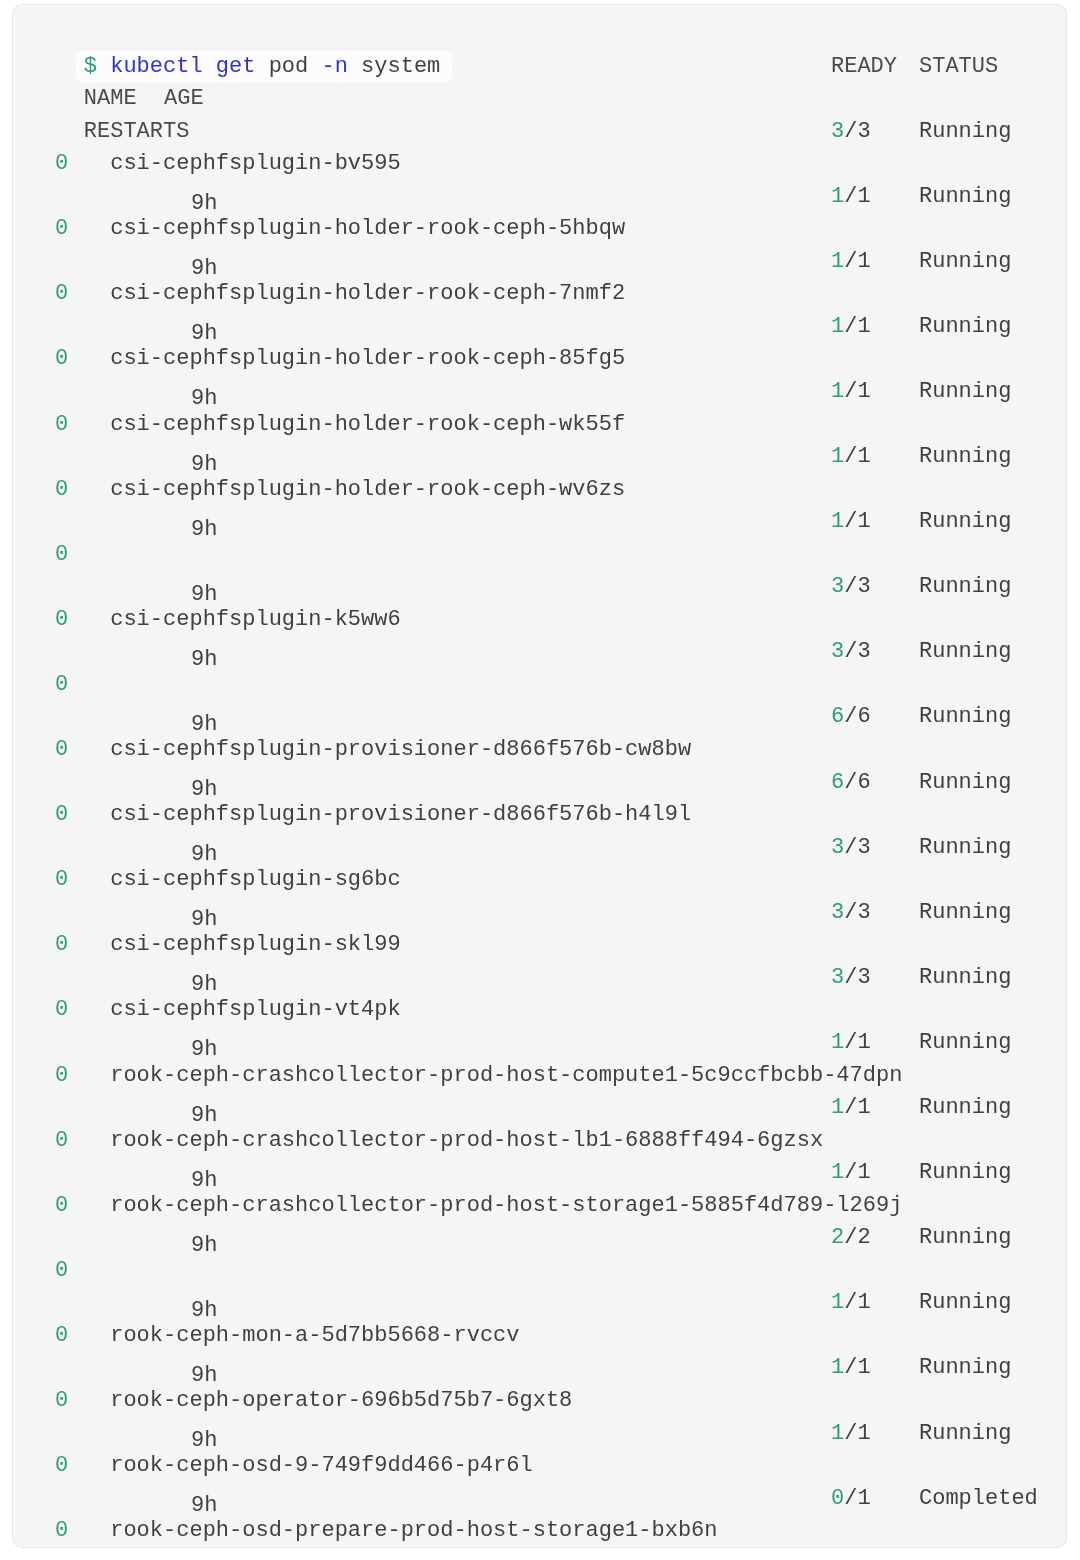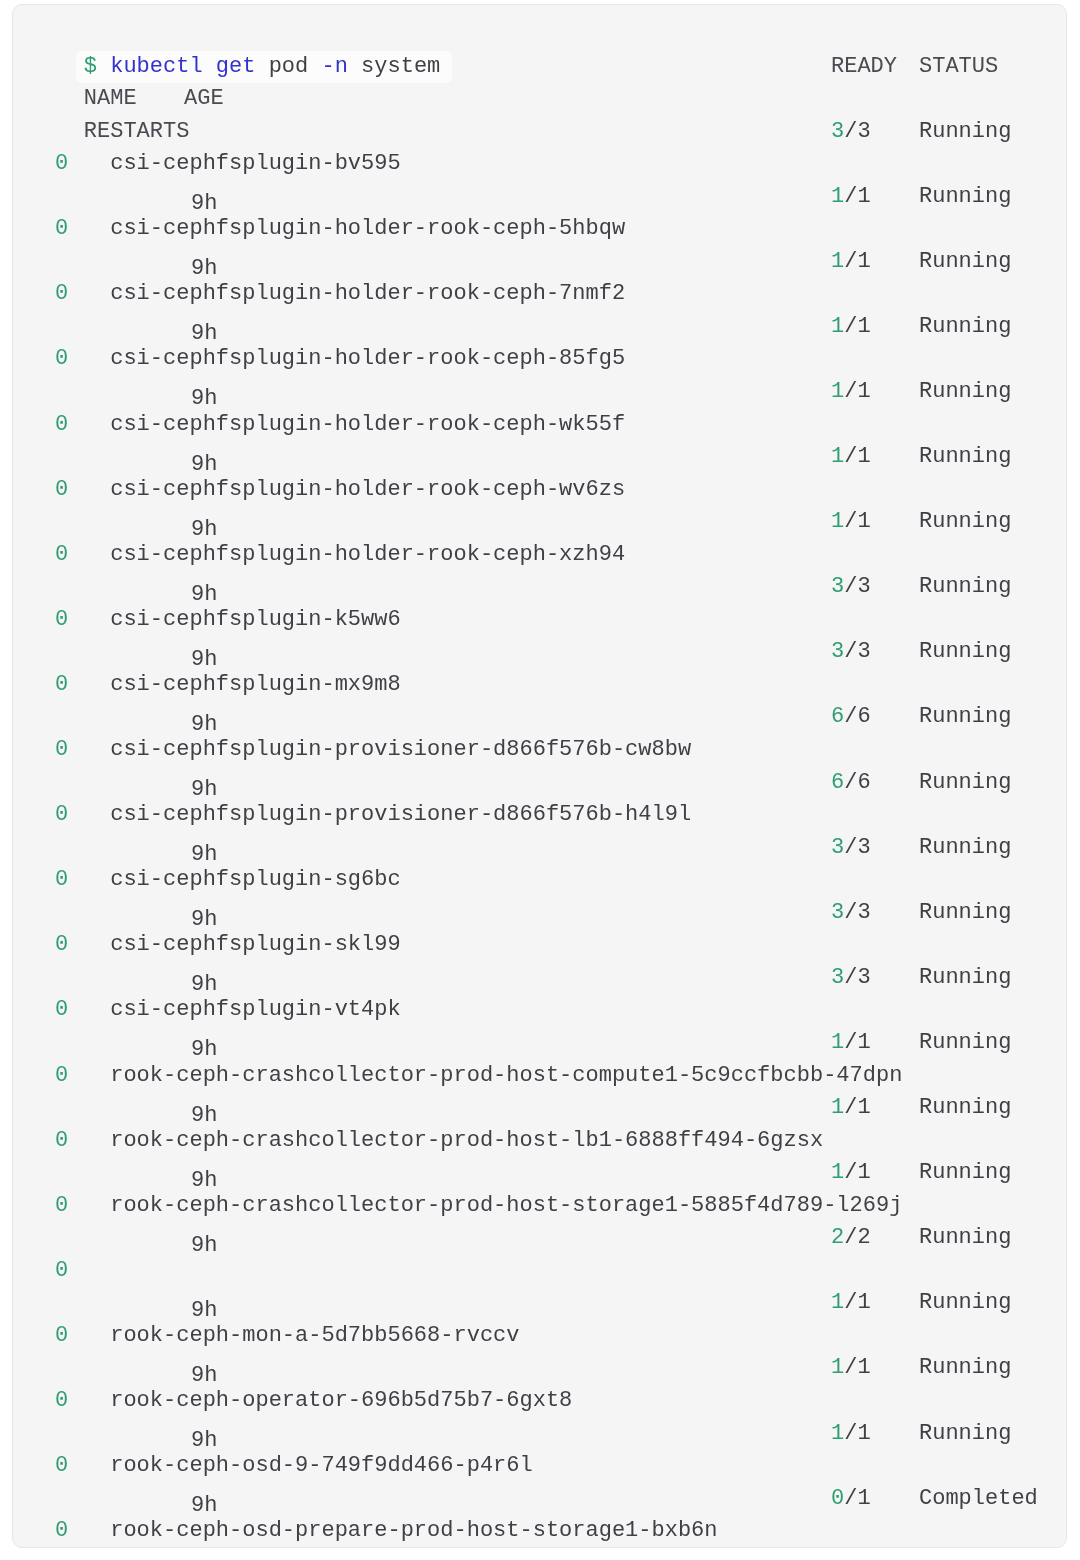--- a/index.html
+++ b/index.html
@@ -44,21 +44,21 @@
     border-radius: 6px;
     padding: 0 12px 0 8px;
     margin-left: -8px;
   }
   .prompt { color: var(--green); }
   .tok-blue { color: var(--blue); }
   .tok-dark { color: var(--text); }
   .hdr { color: var(--header-text); }
   .col-ready  { position: absolute; left: 800px; top: 0; }
   .col-status { position: absolute; left: 888px; top: 0; }
-  .col-age-hdr   { position: absolute; left: 133px; top: 0; margin-left: 20px; }
+  .col-age-hdr   { position: absolute; left: 133px; top: 0; }
   .col-restarts  { position: absolute; left: 24px;  top: 0; }
   .col-age       { position: absolute; left: 160px; top: 0; margin-top: 40px; }
   .green { color: var(--green); }
 </style>
 </head>
 <body>
 
 <div class="terminal">
 
   <div class="line">
@@ -144,21 +144,20 @@
       <span class="col-status">Running</span>
     </div>
     <div class="line">
       <span class="col-restarts green">0</span>
       <span class="col-age">9h</span>
     </div>
   </div>
 
   <div>
     <div class="line">
-      <span>csi-cephfsplugin-holder-rook-ceph-xzh94</span>
       <span class="col-ready"><span class="green">1</span><span>/1</span></span>
       <span class="col-status">Running</span>
     </div>
     <div class="line">
       <span class="col-restarts green">0</span>
       <span class="col-age">9h</span>
     </div>
   </div>
 
   <div>
@@ -168,21 +167,20 @@
       <span class="col-status">Running</span>
     </div>
     <div class="line">
       <span class="col-restarts green">0</span>
       <span class="col-age">9h</span>
     </div>
   </div>
 
   <div>
     <div class="line">
-      <span>csi-cephfsplugin-mx9m8</span>
       <span class="col-ready"><span class="green">3</span><span>/3</span></span>
       <span class="col-status">Running</span>
     </div>
     <div class="line">
       <span class="col-restarts green">0</span>
       <span class="col-age">9h</span>
     </div>
   </div>
 
   <div>

